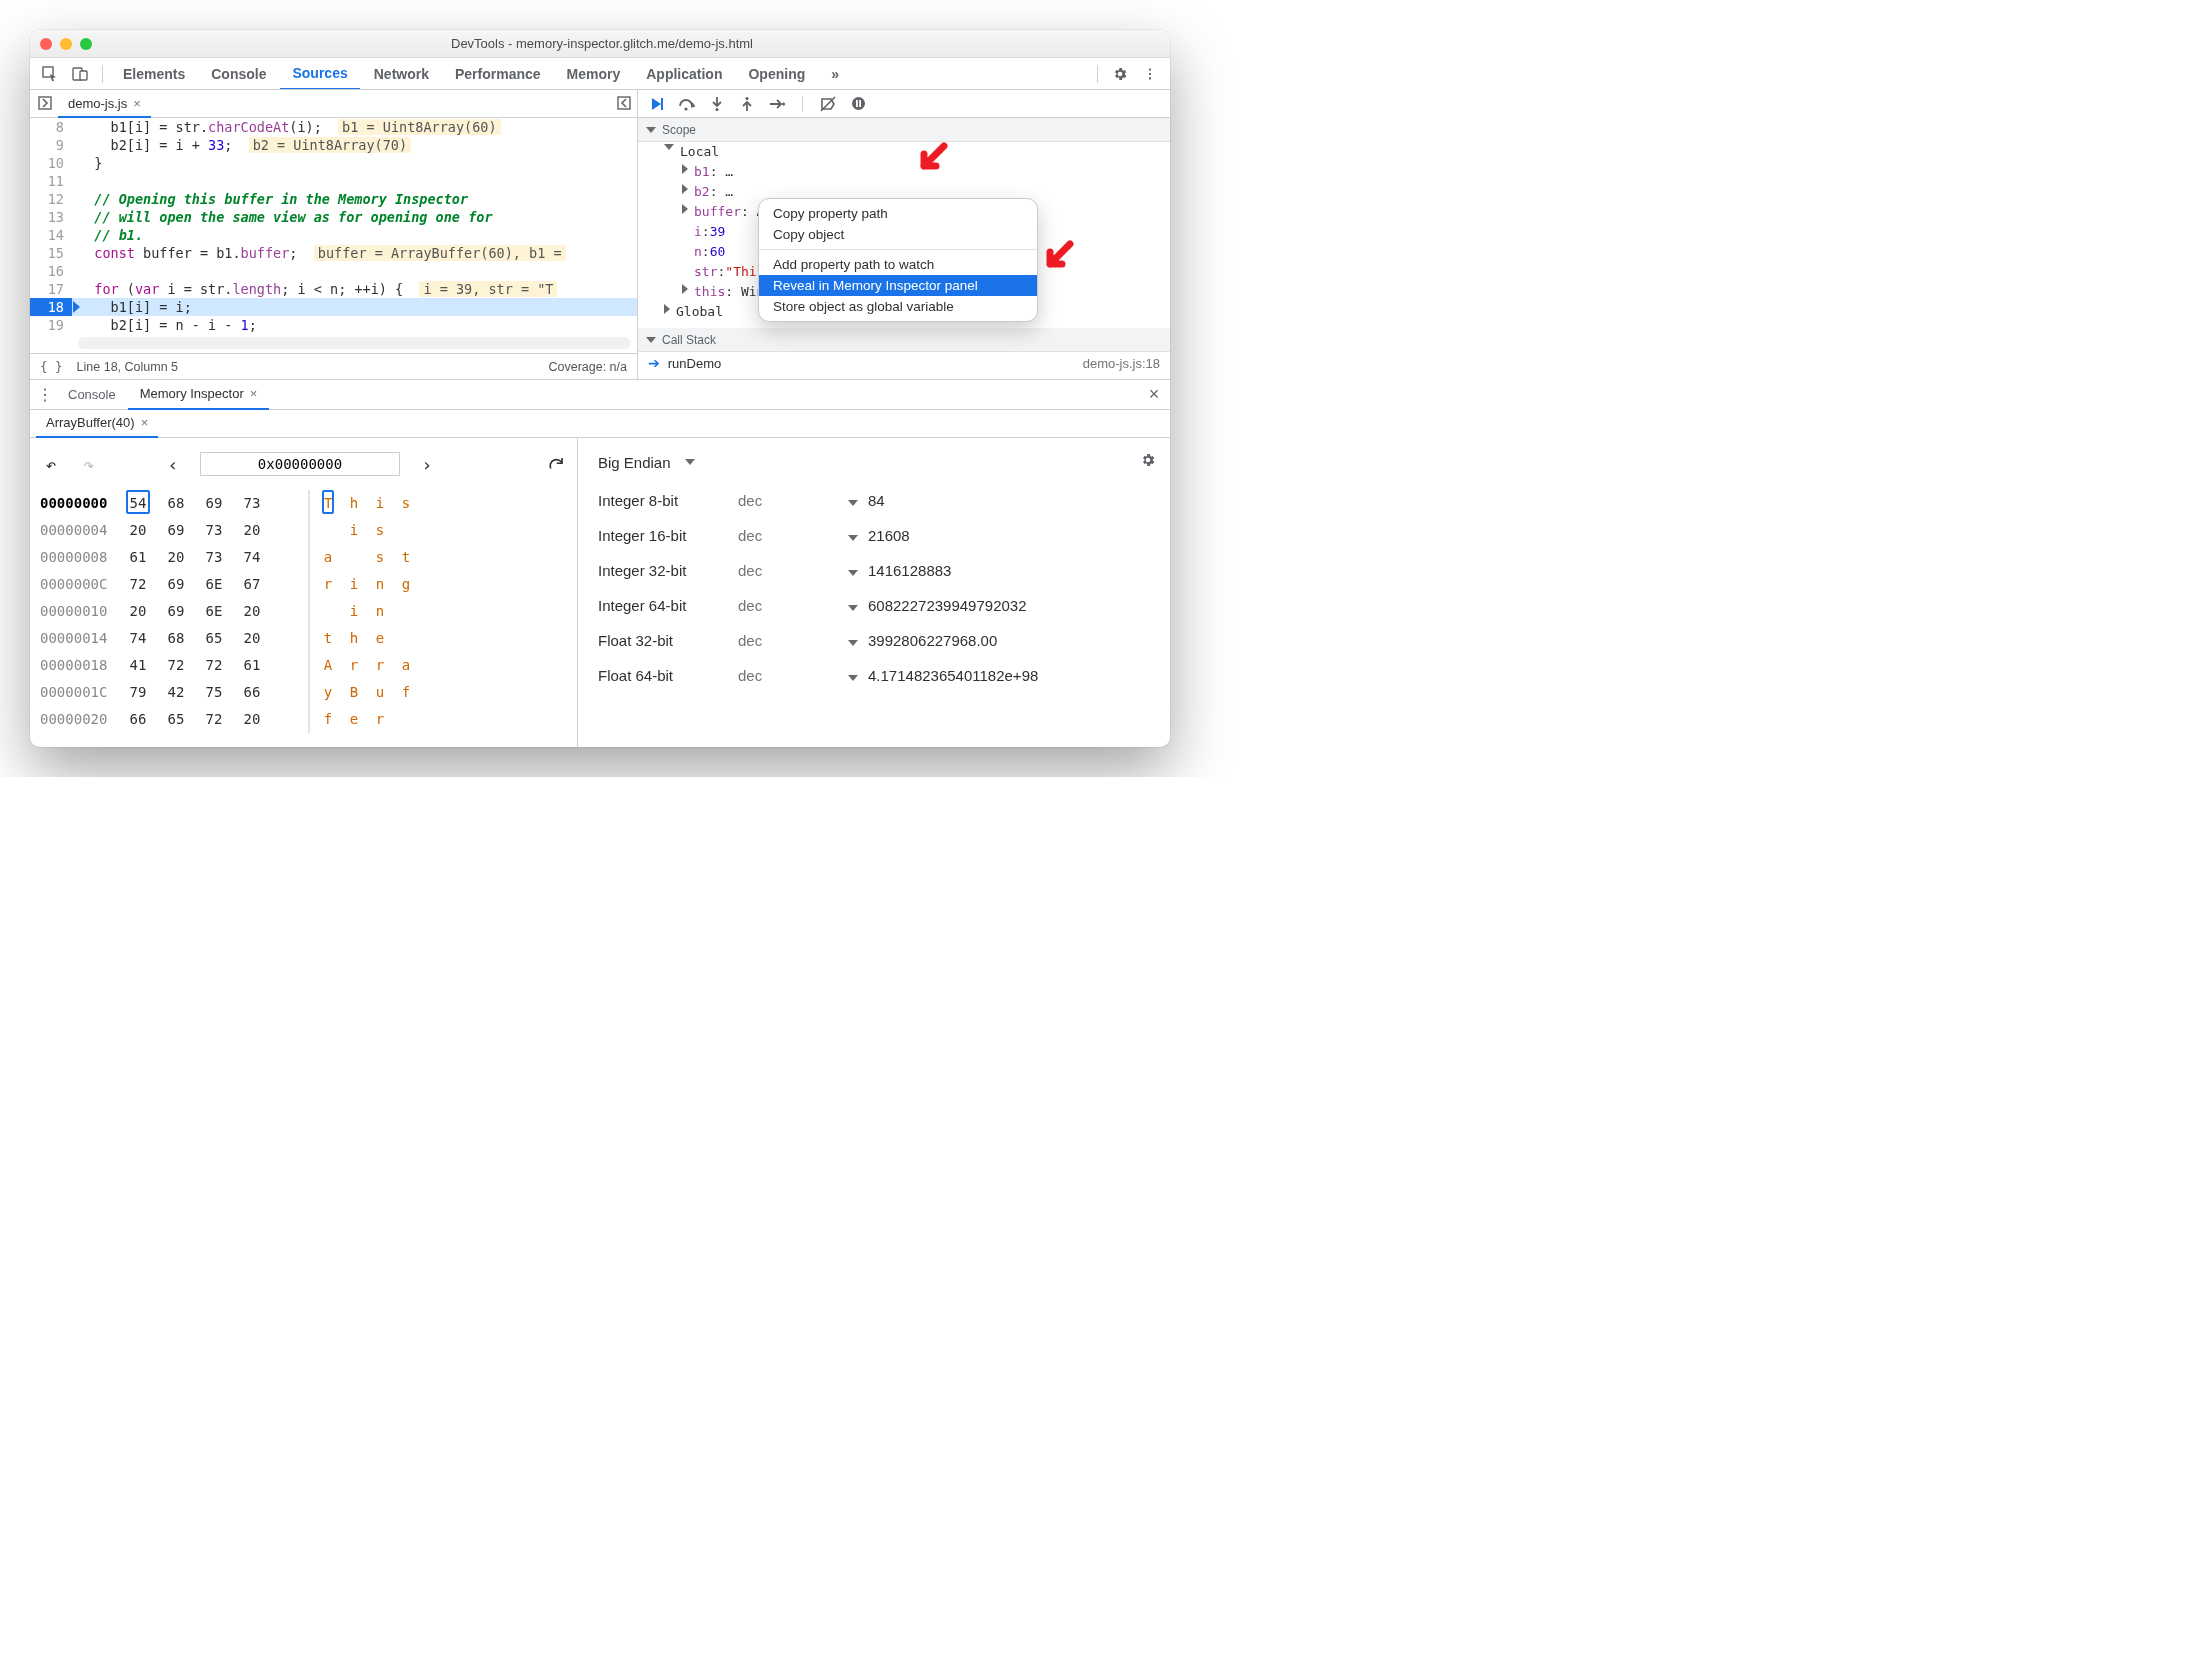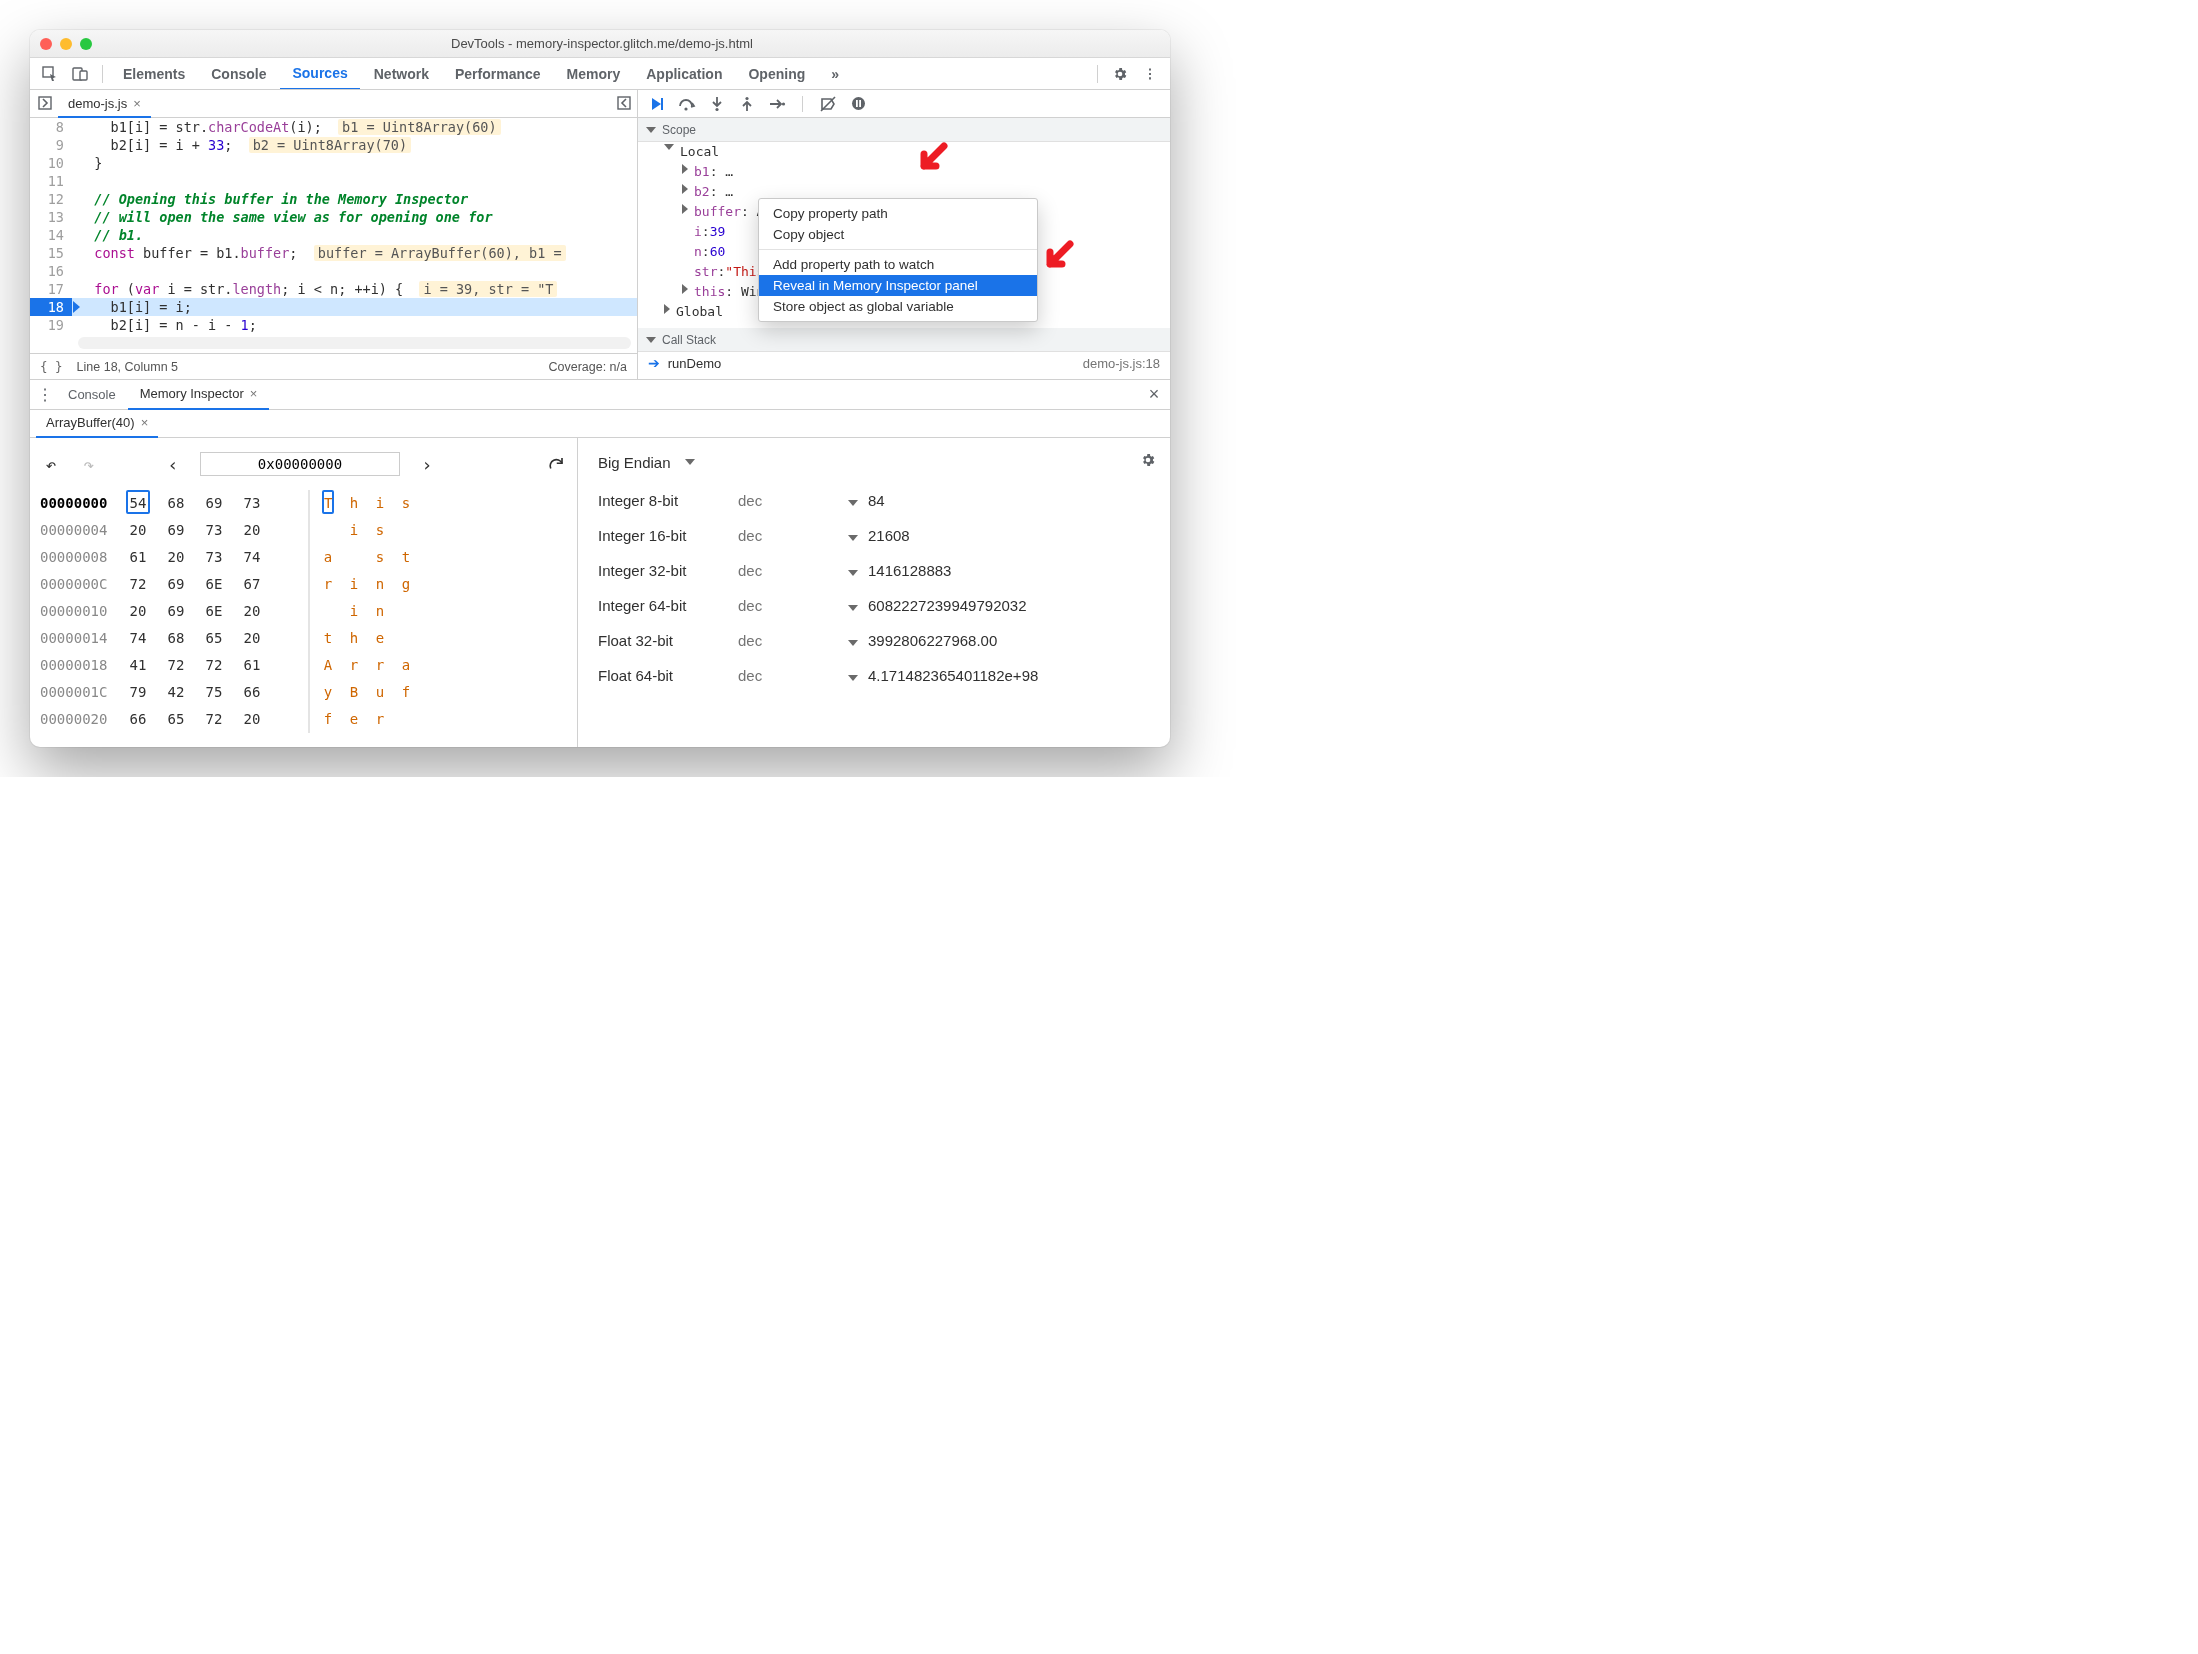--- a/index.html
+++ b/index.html
@@ -102,21 +102,21 @@
   .scope-mem-chip{ display:inline-flex; width:18px; height:14px; margin-left:6px;
     border:1.4px solid #5f6368; border-radius:3px; position:relative;}
   .scope-mem-chip::before{content:"";position:absolute;inset:2px 3px;border-top:1.4px solid #5f6368;
     border-bottom:1.4px solid #5f6368;}
   .tri{display:inline-block;width:0;height:0;}
   .tri.right{border-left:6px solid #6a6a6a;border-top:5px solid transparent;border-bottom:5px solid transparent;}
   .tri.down{border-top:6px solid #6a6a6a;border-left:5px solid transparent;border-right:5px solid transparent;}
 
   
   .ctxmenu{position:absolute;left:120px;top:108px;width:280px;background:#fff;
-    border:1px solid #c9c9c9;border-radius:3px;box-shadow:0 8px 22px rgba(0,0,0,0.2);
+    border:1px solid #c9c9c9;border-radius:11px;box-shadow:0 8px 22px rgba(0,0,0,0.2);
     padding:4px 0;font-size:13.5px;z-index:30;}
   .ctxmenu .mi{padding:3px 14px;cursor:pointer;}
   .ctxmenu .mi.sel{background:var(--select);color:var(--sel-text);}
   .ctxmenu .mdiv{height:1px;background:#e2e2e2;margin:4px 0;}
 
   .red-arrow{position:absolute;width:34px;height:34px;z-index:35;}
   .red-arrow svg{width:100%;height:100%;}
 
   .call-stack-row{display:flex;align-items:center;padding:0 10px;height:22px;font-size:13px;}
   .call-stack-row .marker{color:var(--tab-active);margin-right:8px;font-size:14px;}

